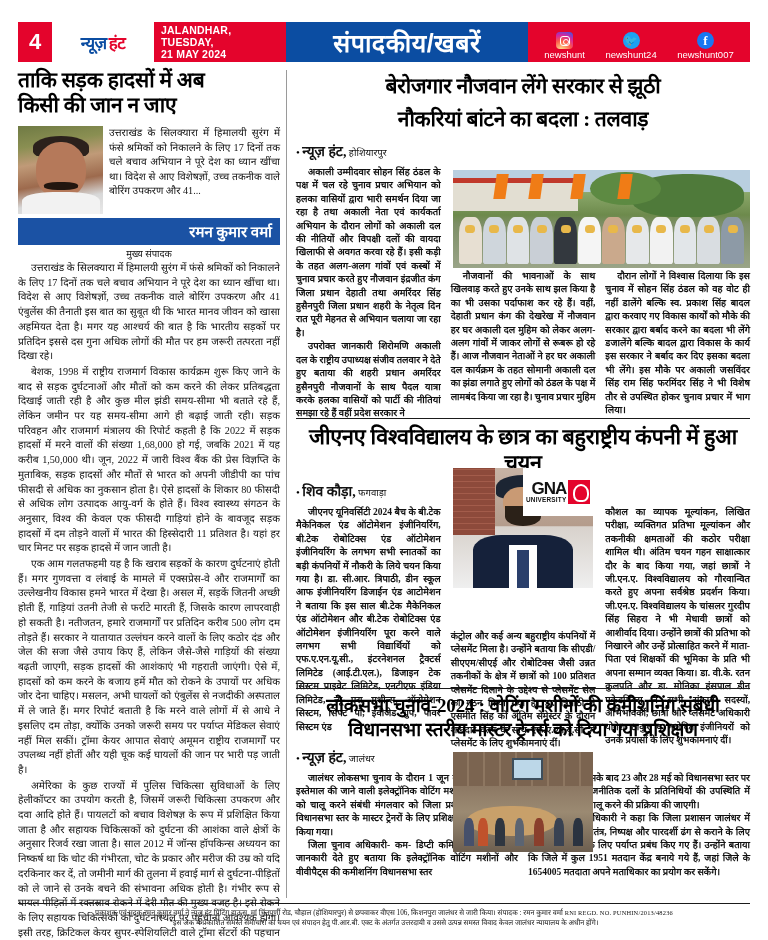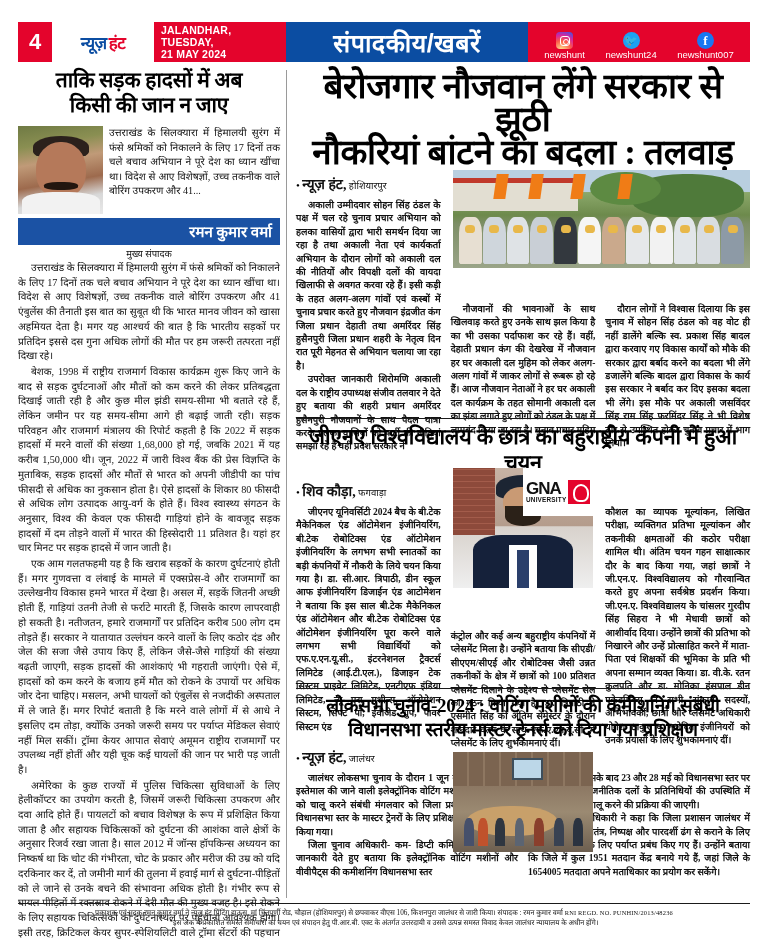--- a/index.html
+++ b/index.html
@@ -72,21 +72,21 @@
 
   
   .vrule { position:absolute; width:1px; background:#9a9a9a; }
   .hrule { position:absolute; height:1px; background:#1a1a1a; }
 
   
   .edit-col { position:absolute; left:18px; top:68px; width:262px; }
   .edit-head {
     font-family:"Liberation Serif", serif;
     font-weight:bold; font-size:21px; line-height:25px;
-    text-align:center; color:#000; letter-spacing:-0.2px;
+    color:#000; letter-spacing:-0.2px;
   }
   .edit-top { display:flex; gap:6px; margin-top:8px; }
   .edit-photo {
     width:85px; height:88px; flex:0 0 85px;
     background: linear-gradient(170deg,#6f7a44 0%,#8a8f52 22%,#c09a78 40%,#9d6a4d 62%,#d8d8d8 80%,#e9e9e9 100%);
     position:relative; overflow:hidden;
   }
   .edit-photo .face {
     position:absolute; left:18px; top:16px; width:50px; height:56px;
     background:#b5795a; border-radius:48% 48% 44% 44%;
@@ -122,21 +122,21 @@
     text-indent:13px; color:#111; margin-top:1px;
     font-family:"Liberation Serif", serif;
   }
 
   
   .art { position:absolute; }
   .art-head {
     font-family:"Liberation Serif", serif; font-weight:bold;
     color:#000; text-align:center;
   }
-  .h-main { font-size:35px; line-height:33px; letter-spacing:-0.3px; }
+  .h-main { font-size:21px; line-height:33px; letter-spacing:-0.3px; }
   .h-sec  { font-size:21.5px; line-height:26px; letter-spacing:-0.2px; }
   .h-thr  { font-size:19px; line-height:24px; letter-spacing:-0.2px; }
   .dateline {
     font-size:9.6px; color:#111; margin-top:5px;
     font-family:"Liberation Serif", serif;
   }
   .dateline b { font-size:14px; }
   .dot { color:#000; font-size:11px; }
   .cols3 { display:flex; gap:10px; }
   .cols3 > div { flex:1;font-weight:bold; }
@@ -170,21 +170,21 @@
   .ph-student .turban { position:absolute; left:31%; top:6%; width:38%; height:20%; background:#1c2533; border-radius:50% 50% 24% 24%; }
   .ph-student .beard { position:absolute; left:37%; top:32%; width:26%; height:16%; background:#2b2118; border-radius:0 0 50% 50%; }
   .ph-student .suit { position:absolute; left:14%; bottom:0; width:72%; height:44%; background:#15213a; border-radius:28% 28% 0 0; }
   .ph-student .shirt { position:absolute; left:40%; bottom:0; width:20%; height:36%; background:#fff; }
   .ph-student .tie { position:absolute; left:46%; bottom:0; width:8%; height:32%; background:#2a3f6b; }
 
   .gna-logo {
     position:absolute; right:0; top:0; width:50%; height:40%;
     background:#fff; display:flex; align-items:center; gap:2px; padding:3px;
   }
-  .gna-txt { font-family:"Liberation Sans", sans-serif; font-weight:bold; line-height:1; }
+  .gna-txt { font-family:"Liberation Sans", sans-serif; font-weight:bold; line-height:1;text-align:right; }
   .gna-g { font-size:17px; color:#111; letter-spacing:-1px; }
   .gna-u { font-size:6.4px; color:#111; letter-spacing:0.2px; }
   .gna-mark { width:22px; height:24px; background:#e4042c; position:relative; }
   .gna-mark::after{ content:""; position:absolute; left:5px; top:4px; width:12px; height:14px; border:2.4px solid #fff; border-radius:50% 50% 40% 40%; }
 
   .ph-meeting { background: linear-gradient(to bottom,#6a5a4c 0%,#8a7561 30%,#9b8a72 60%,#6d5f50 100%); }
   .ph-meeting .wall { position:absolute; left:0; top:0; width:100%; height:34%; background:repeating-linear-gradient(90deg,#7b6450 0 14px,#8e7761 14px 16px); }
   .ph-meeting .screen { position:absolute; left:42%; top:6%; width:22%; height:22%; background:#bcd7e8; border:2px solid #3d4e5c; }
   .ph-meeting .table { position:absolute; left:10%; bottom:16%; width:64%; height:30%; background:#c8a06a; border-radius:48%; }
   .ph-meeting .p { position:absolute; bottom:6%; width:7%; height:28%; background:#2f3640; border-radius:40% 40% 0 0; }

